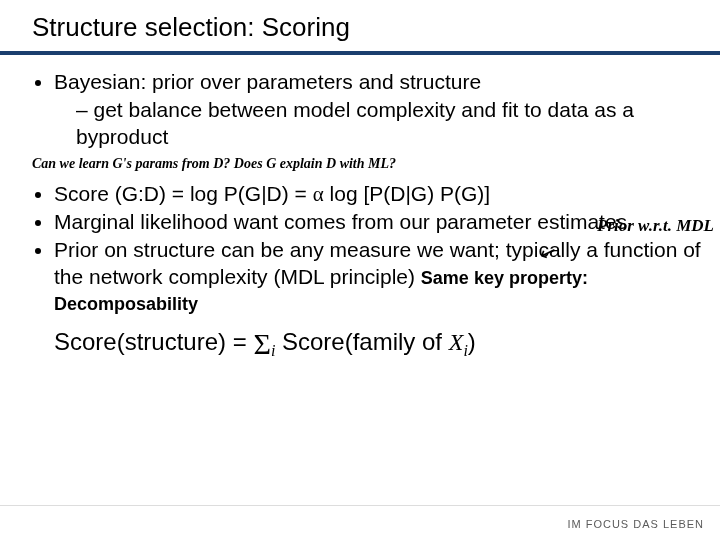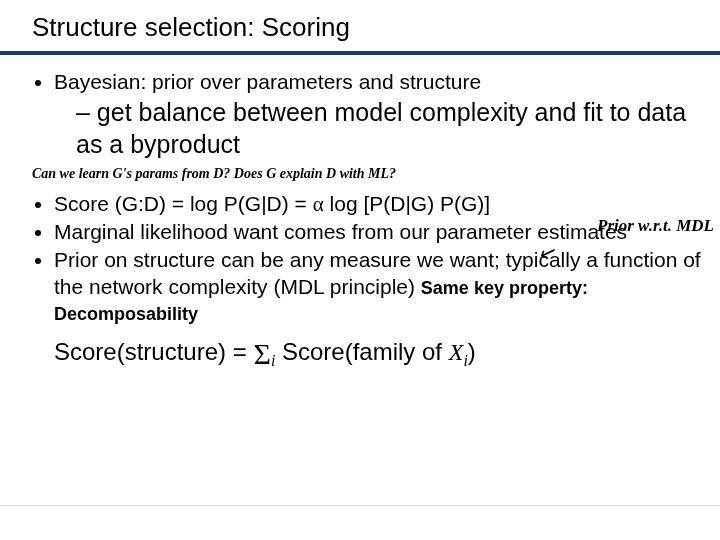--- a/index.html
+++ b/index.html
@@ -2,21 +2,21 @@
 <html><head>
 <meta charset="utf-8">
 <style>
   html,body{margin:0;padding:0}
   body{width:720px;height:540px;background:#fff;font-family:Arial,Helvetica,sans-serif;color:#000;position:relative;overflow:hidden}
   .slide{box-sizing:border-box;padding:10px 18px 8px 18px;width:720px;height:540px;position:relative}
   .title{font-size:26px;margin:2px 0 8px 14px}
   .hr{height:4px;background:#1a3e6e;margin:0 -18px 14px -18px}
   ul.top{list-style:disc;margin:9px 0 6px 36px;padding:0;font-size:21px;line-height:1.25}
   ul.top>li{margin-bottom:2px}
-  ul.sub{list-style:none;margin:2px 0 6px 22px;padding:0;font-size:25px;line-height:1.25}
+  ul.sub{list-style:none;margin:2px 0 6px 22px;padding:0;font-size:21px;line-height:1.25}
   ul.sub>li:before{content:"– ";}
   .ital{font-family:'Times New Roman',serif;font-style:italic;font-weight:bold;font-size:14px;margin:4px 0 2px 14px}
   .annot{position:absolute;font-family:'Times New Roman',serif;font-style:italic;font-weight:bold;font-size:17px}
   .arrow{position:absolute;font-size:20px;color:#000}
   .bold-inline{font-weight:bold;font-size:18px}
   .final{font-size:24px;margin:10px 0 0 36px;line-height:1.2}
   .sigma{font-family:'Times New Roman',serif;font-size:30px;vertical-align:-4px}
   .subsc{font-family:'Times New Roman',serif;font-style:italic;font-size:16px;vertical-align:-6px}
   .xi{font-family:'Times New Roman',serif;font-style:italic}
   .footer{position:absolute;left:0;right:0;bottom:0;height:34px;background:#fff;border-top:1px solid #ddd}
@@ -65,13 +65,14 @@
 
   <div class="pageno">68</div>
   <div class="uni">
     <div class="seal"></div>
     <div>
       <div class="uni-text">UNIVERSITÄT ZU LÜBECK</div>
       <div class="uni-text">INSTITUT FÜR INFORMATIONSSYSTEME</div>
     </div>
   </div>
   <div class="footer"></div>
+  <div class="tagline">IM FOCUS DAS LEBEN</div>
 </div>
 
 </body></html>

